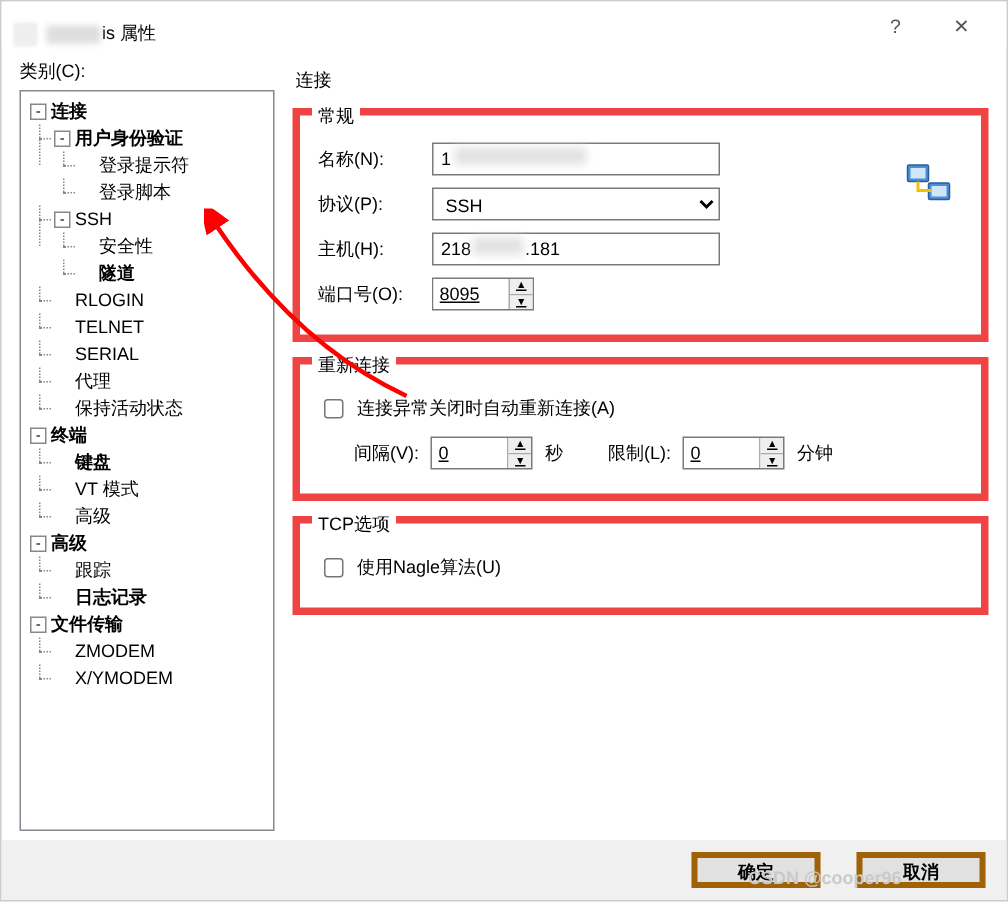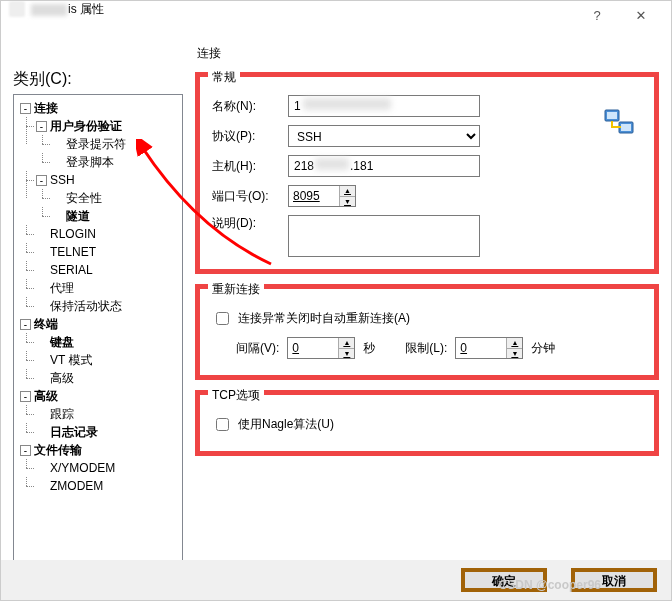--- a/index.html
+++ b/index.html
@@ -11,36 +11,36 @@
     color: #000;
     width: 672px;
     height: 601px;
     overflow: hidden;
     border: 1px solid #ccc;
     position: relative;
   }
   .titlebar {
     height: 30px;
     display: flex;
-    align-items: flex-start;
+    align-items: flex-end;
     background: #fff;
     padding: 0 8px;
   }
   .titlebar .t-icon { width: 16px; height: 16px; background: #eee; margin-right: 6px; border-radius: 2px; filter: blur(1px); }
   .titlebar .t-title { flex: 1; font-size: 12px; color: #000; filter: blur(0.3px);}
   .titlebar .t-blur { display:inline-block; width:36px; height:12px; background:#ddd; filter:blur(2px); vertical-align:middle; margin-right:1px;}
   .titlebar .wbtn { width: 44px; height: 28px; display: flex; align-items: center; justify-content: center; color: #555; font-size: 13px; cursor: pointer;}
   .content {
     display: flex;
     position: absolute;
     top: 30px; left: 0; right: 0; bottom: 40px;
     padding: 8px 12px;
   }
   .catcol { width: 170px; }
-  .catlabel { font-size: 16px; margin-bottom: 4px; margin-top: 30px; }
+  .catlabel { font-size: 12px; margin-bottom: 4px; }
   .tree {
     border: 1px solid #828790;
     height: 494px;
     overflow: auto;
     padding: 4px 2px;
     background: #fff;
   }
   .tree ul { list-style: none; margin: 0; padding-left: 16px; }
   .tree > ul { padding-left: 4px; }
   .tree li { line-height: 18px; white-space: nowrap; position: relative;}
@@ -146,22 +146,22 @@
           </ul>
         </li>
         <li><span class="tw"></span><span class="bold">高级</span>
           <ul>
             <li><span class="leaf"></span><span>跟踪</span></li>
             <li><span class="leaf"></span><span class="bold">日志记录</span></li>
           </ul>
         </li>
         <li><span class="tw"></span><span class="bold">文件传输</span>
           <ul>
+            <li><span class="leaf"></span><span>ZMODEM</span></li>
             <li><span class="leaf"></span><span>X/YMODEM</span></li>
-            <li><span class="leaf"></span><span>ZMODEM</span></li>
           </ul>
         </li>
       </ul>
     </div>
   </div>
 
   <div class="rightpane">
     <div class="rp-title">连接</div>
 
     <div class="group">
@@ -198,24 +198,20 @@
       <div class="row">
         <label class="fl">端口号(O):</label>
         <span class="spin">
           <input value="8095" style="">
           <span class="sbtns">
               <div>▲</div>
               <div>▼</div>
             </span>
         </span>
       </div>
-      <div class="row" style="align-items:flex-start; padding-top:4px;">
-        <label class="fl">说明(D):</label>
-        <textarea class="ta" style=""></textarea>
-      </div>
     </div>
 
     <div class="group">
       <span class="gtitle">重新连接</span>
       <div class="row">
         <label class="chk">
           <input type="checkbox" style="">
           <span>连接异常关闭时自动重新连接(A)</span>
         </label>
       </div>

